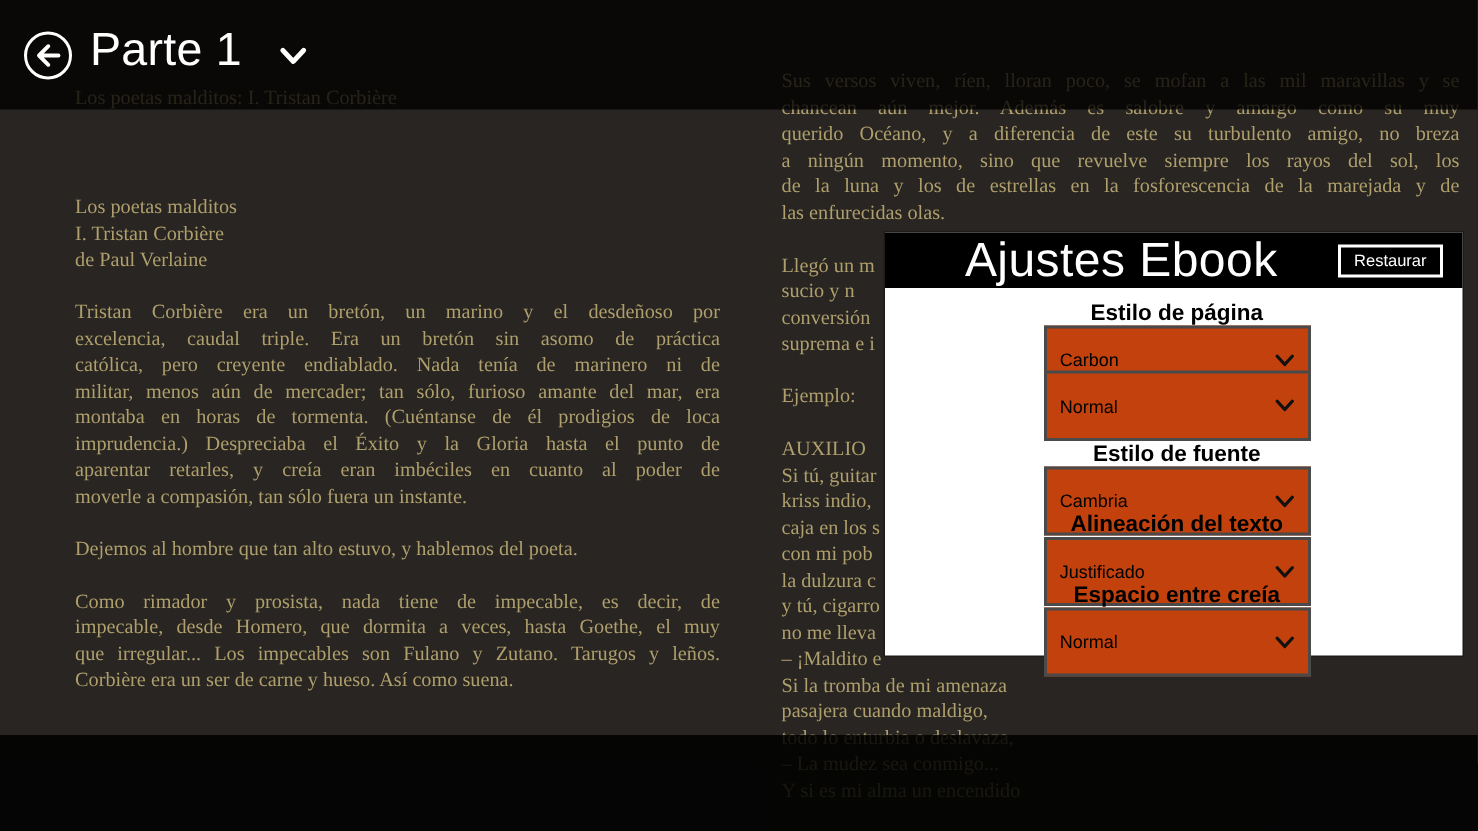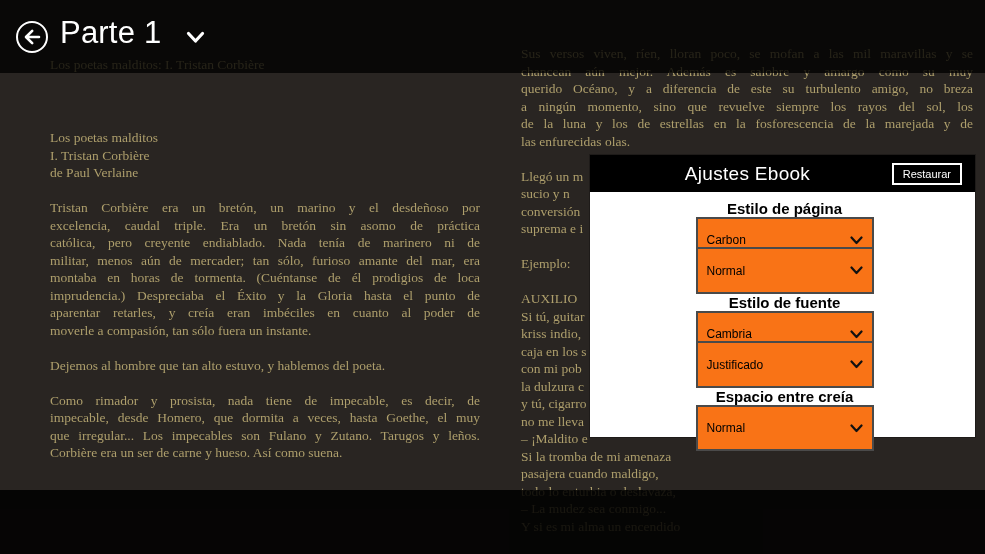--- a/index.html
+++ b/index.html
@@ -46,32 +46,32 @@
   
   .panel{
     position:absolute;left:590px;top:155px;width:385px;height:282px;
     background:var(--panel-body-bg,#ffffff);z-index:6;
     box-shadow:0 0 0 1px rgba(0,0,0,0.25);
   }
   .panel-header{
     height:37px;background:var(--panel-header-bg,#000);
     display:flex;align-items:center;justify-content:center;position:relative;
   }
-  .panel-title{color:#fff;font-size:19px;font-weight:300;letter-spacing:0.3px;margin-right:70px;}
+  .panel-title{color:#fff;font-size:32px;font-weight:300;letter-spacing:0.3px;margin-right:70px;}
   .restore-btn{
     position:absolute;right:13px;top:8px;
     background:#000;color:#fff;border:2px solid #fff;
     font-size:11px;font-weight:400;padding:2px 9px;line-height:14px;
     font-family:"Liberation Sans",sans-serif;cursor:pointer;
   }
   .panel-body{padding:8px 13px 0 17px;}
   .field{height:47px;display:flex;align-items:center;flex-direction:column;}
   .field-label{flex:1;font-size:15px;font-weight:700;color:#000;}
   .dropdown{
-    width:156px;height:20px;border:2px solid #4a4a4a;background:#f97316;
+    width:156px;height:20px;border:2px solid #4a4a4a;background:#c2410c;
     display:flex;align-items:center;justify-content:space-between;
     padding:14px 9px;cursor:pointer;
   }
   .dd-value{font-size:12px;color:#000;}
 </style>
 </head>
 <body>
 
 <div class="app">
 
@@ -177,20 +177,21 @@
         <div class="field">
         <span class="field-label">Estilo de fuente</span>
         <div class="dropdown">
           <span class="dd-value">Cambria</span>
           <svg class="dd-chevron" width="13" height="9" viewBox="0 0 13 9">
             <path d="M1.5 1.5 L6.5 7 L11.5 1.5" fill="none" stroke="#111111" stroke-width="2.2" stroke-linecap="round" stroke-linejoin="round"></path>
           </svg>
         </div>
       </div>
         <div class="field">
+        <span class="field-label">Alineación del texto</span>
         <div class="dropdown">
           <span class="dd-value">Justificado</span>
           <svg class="dd-chevron" width="13" height="9" viewBox="0 0 13 9">
             <path d="M1.5 1.5 L6.5 7 L11.5 1.5" fill="none" stroke="#111111" stroke-width="2.2" stroke-linecap="round" stroke-linejoin="round"></path>
           </svg>
         </div>
       </div>
         <div class="field">
         <span class="field-label">Espacio entre creía</span>
         <div class="dropdown">

